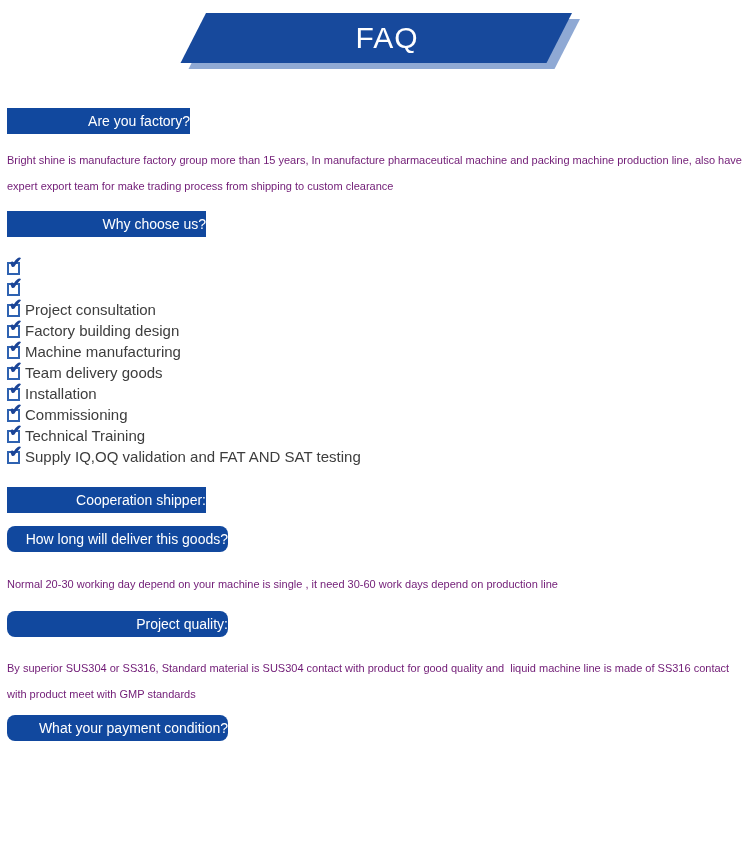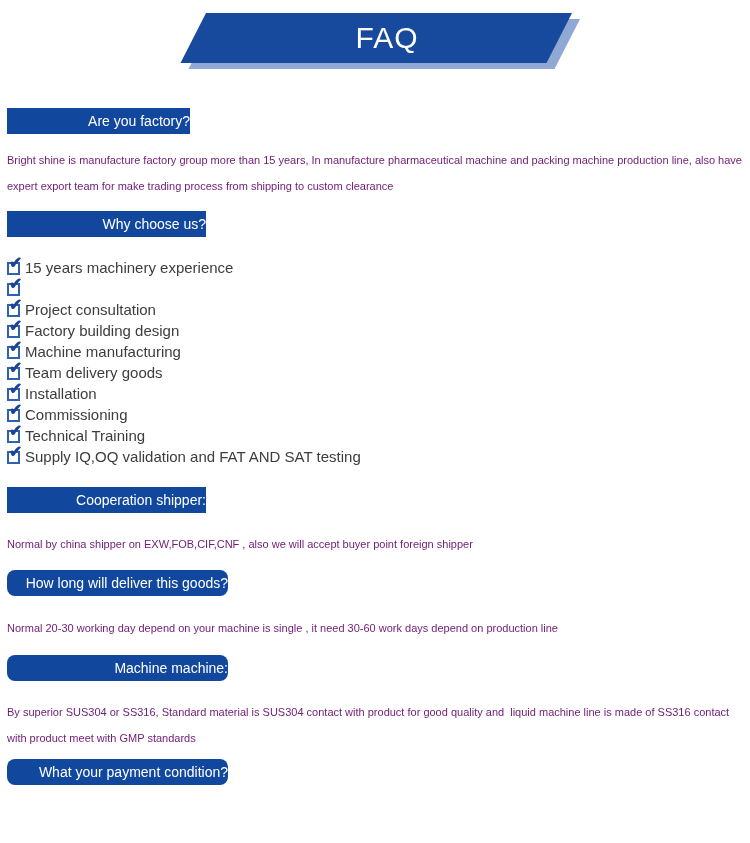--- a/index.html
+++ b/index.html
@@ -115,36 +115,35 @@
   <div class="banner-label">FAQ</div>
 </div>
 
 <div class="content">
 
   <div class="sec-heading h-sm mt25">Are you factory?</div>
   <p class="sec-body body-factory">Bright shine is manufacture factory group more than 15 years, In manufacture pharmaceutical machine and packing machine production line, also have expert export team for make trading process from shipping to custom clearance</p>
 
   <div class="sec-heading h-md heading-why">Why choose us?</div>
   <ul class="checklist">
-    <li><span class="check-box"><span class="check-glyph">✔</span></span><span>15 years machinery experience</span></li>
+    <li><span class="check-box"><span class="check-glyph">✔</span></span></li>
     <li><span class="check-box"><span class="check-glyph">✔</span></span></li>
     <li><span class="check-box"><span class="check-glyph">✔</span></span><span>Project consultation</span></li>
     <li><span class="check-box"><span class="check-glyph">✔</span></span><span>Factory building design</span></li>
     <li><span class="check-box"><span class="check-glyph">✔</span></span><span>Machine manufacturing</span></li>
     <li><span class="check-box"><span class="check-glyph">✔</span></span><span>Team delivery goods</span></li>
     <li><span class="check-box"><span class="check-glyph">✔</span></span><span>Installation</span></li>
     <li><span class="check-box"><span class="check-glyph">✔</span></span><span>Commissioning</span></li>
     <li><span class="check-box"><span class="check-glyph">✔</span></span><span>Technical Training</span></li>
     <li><span class="check-box"><span class="check-glyph">✔</span></span><span>Supply IQ,OQ validation and FAT AND SAT testing</span></li>
   </ul>
 
   <div class="sec-heading h-md heading-shipper">Cooperation shipper:</div>
-  <p class="sec-body body-shipper">Normal by china shipper on EXW,FOB,CIF,CNF , also we will accept buyer point foreign shipper</p>
 
   <div class="sec-heading h-lg heading-delivery">How long will deliver this goods?</div>
   <p class="sec-body body-delivery">Normal 20-30 working day depend on your machine is single , it need 30-60 work days depend on production line</p>
 
-  <div class="sec-heading h-lg heading-quality">Machine machine:</div>
+  <div class="sec-heading h-lg heading-quality">Project quality:</div>
   <p class="sec-body body-quality">By superior SUS304 or SS316, Standard material is SUS304 contact with product for good quality and  liquid machine line is made of SS316 contact with product meet with GMP standards</p>
 
   <div class="sec-heading h-lg heading-payment">What your payment condition?</div>
 
 </div>
 
 </body></html>

